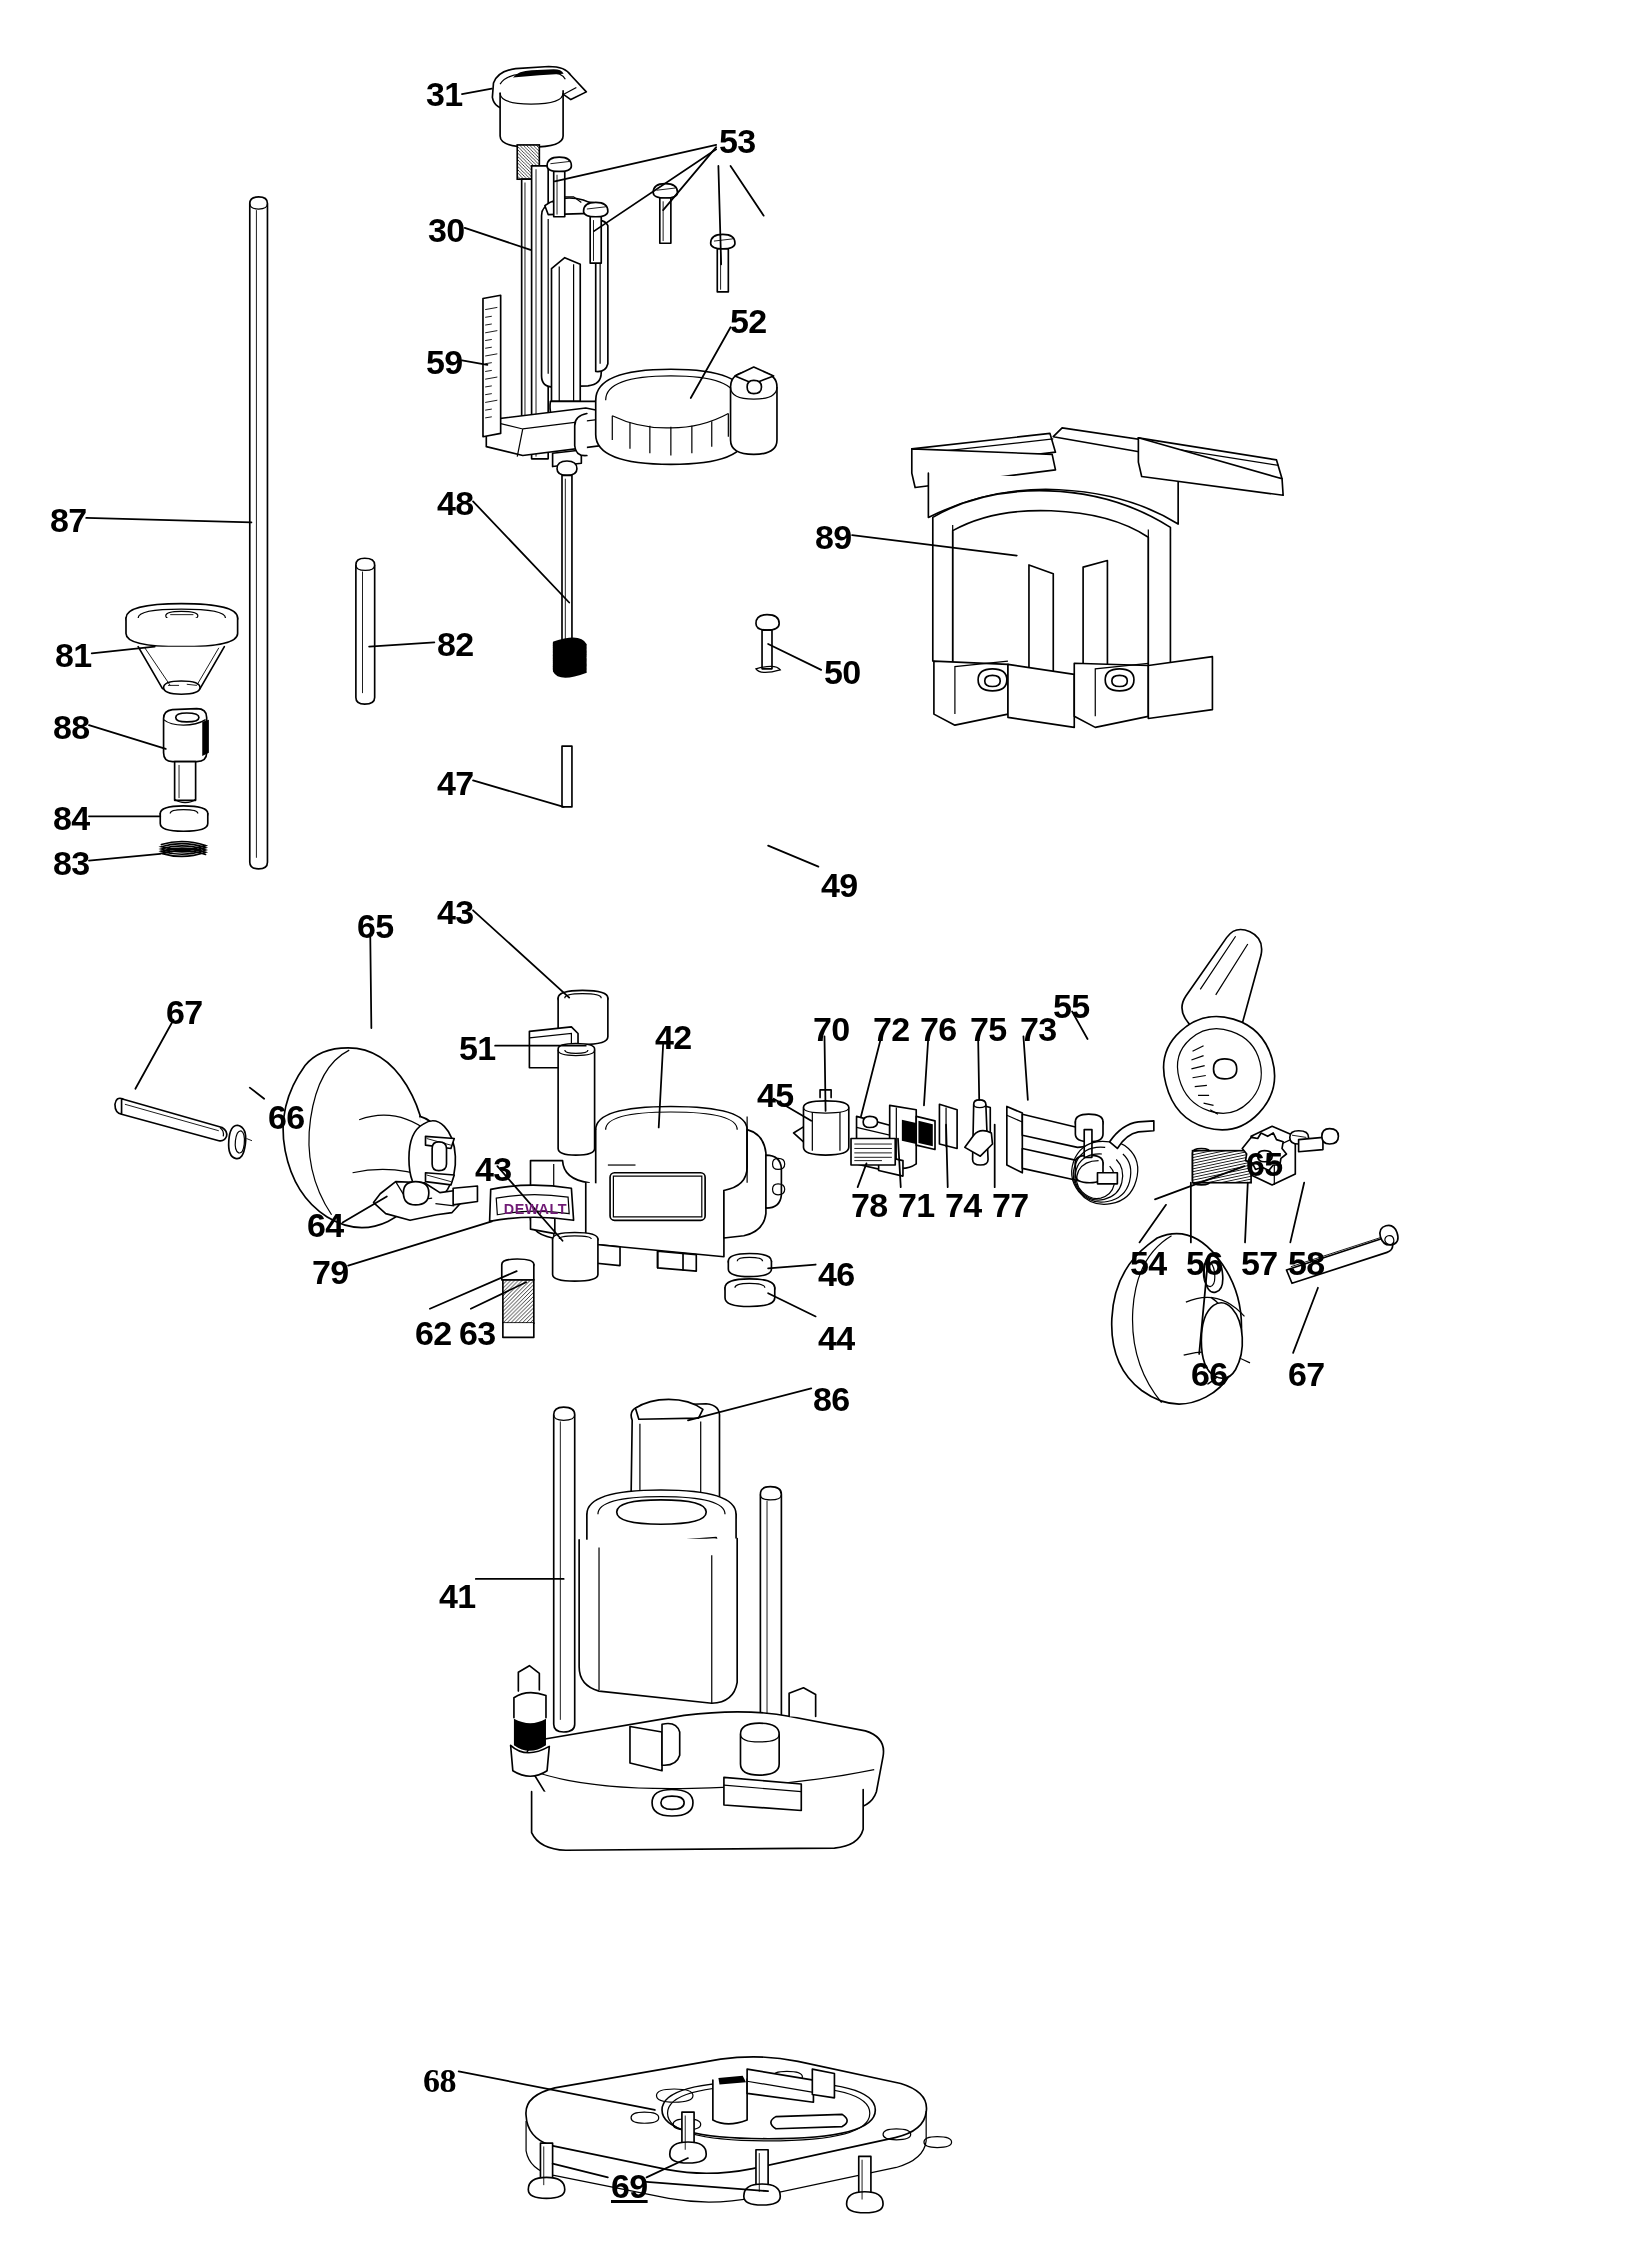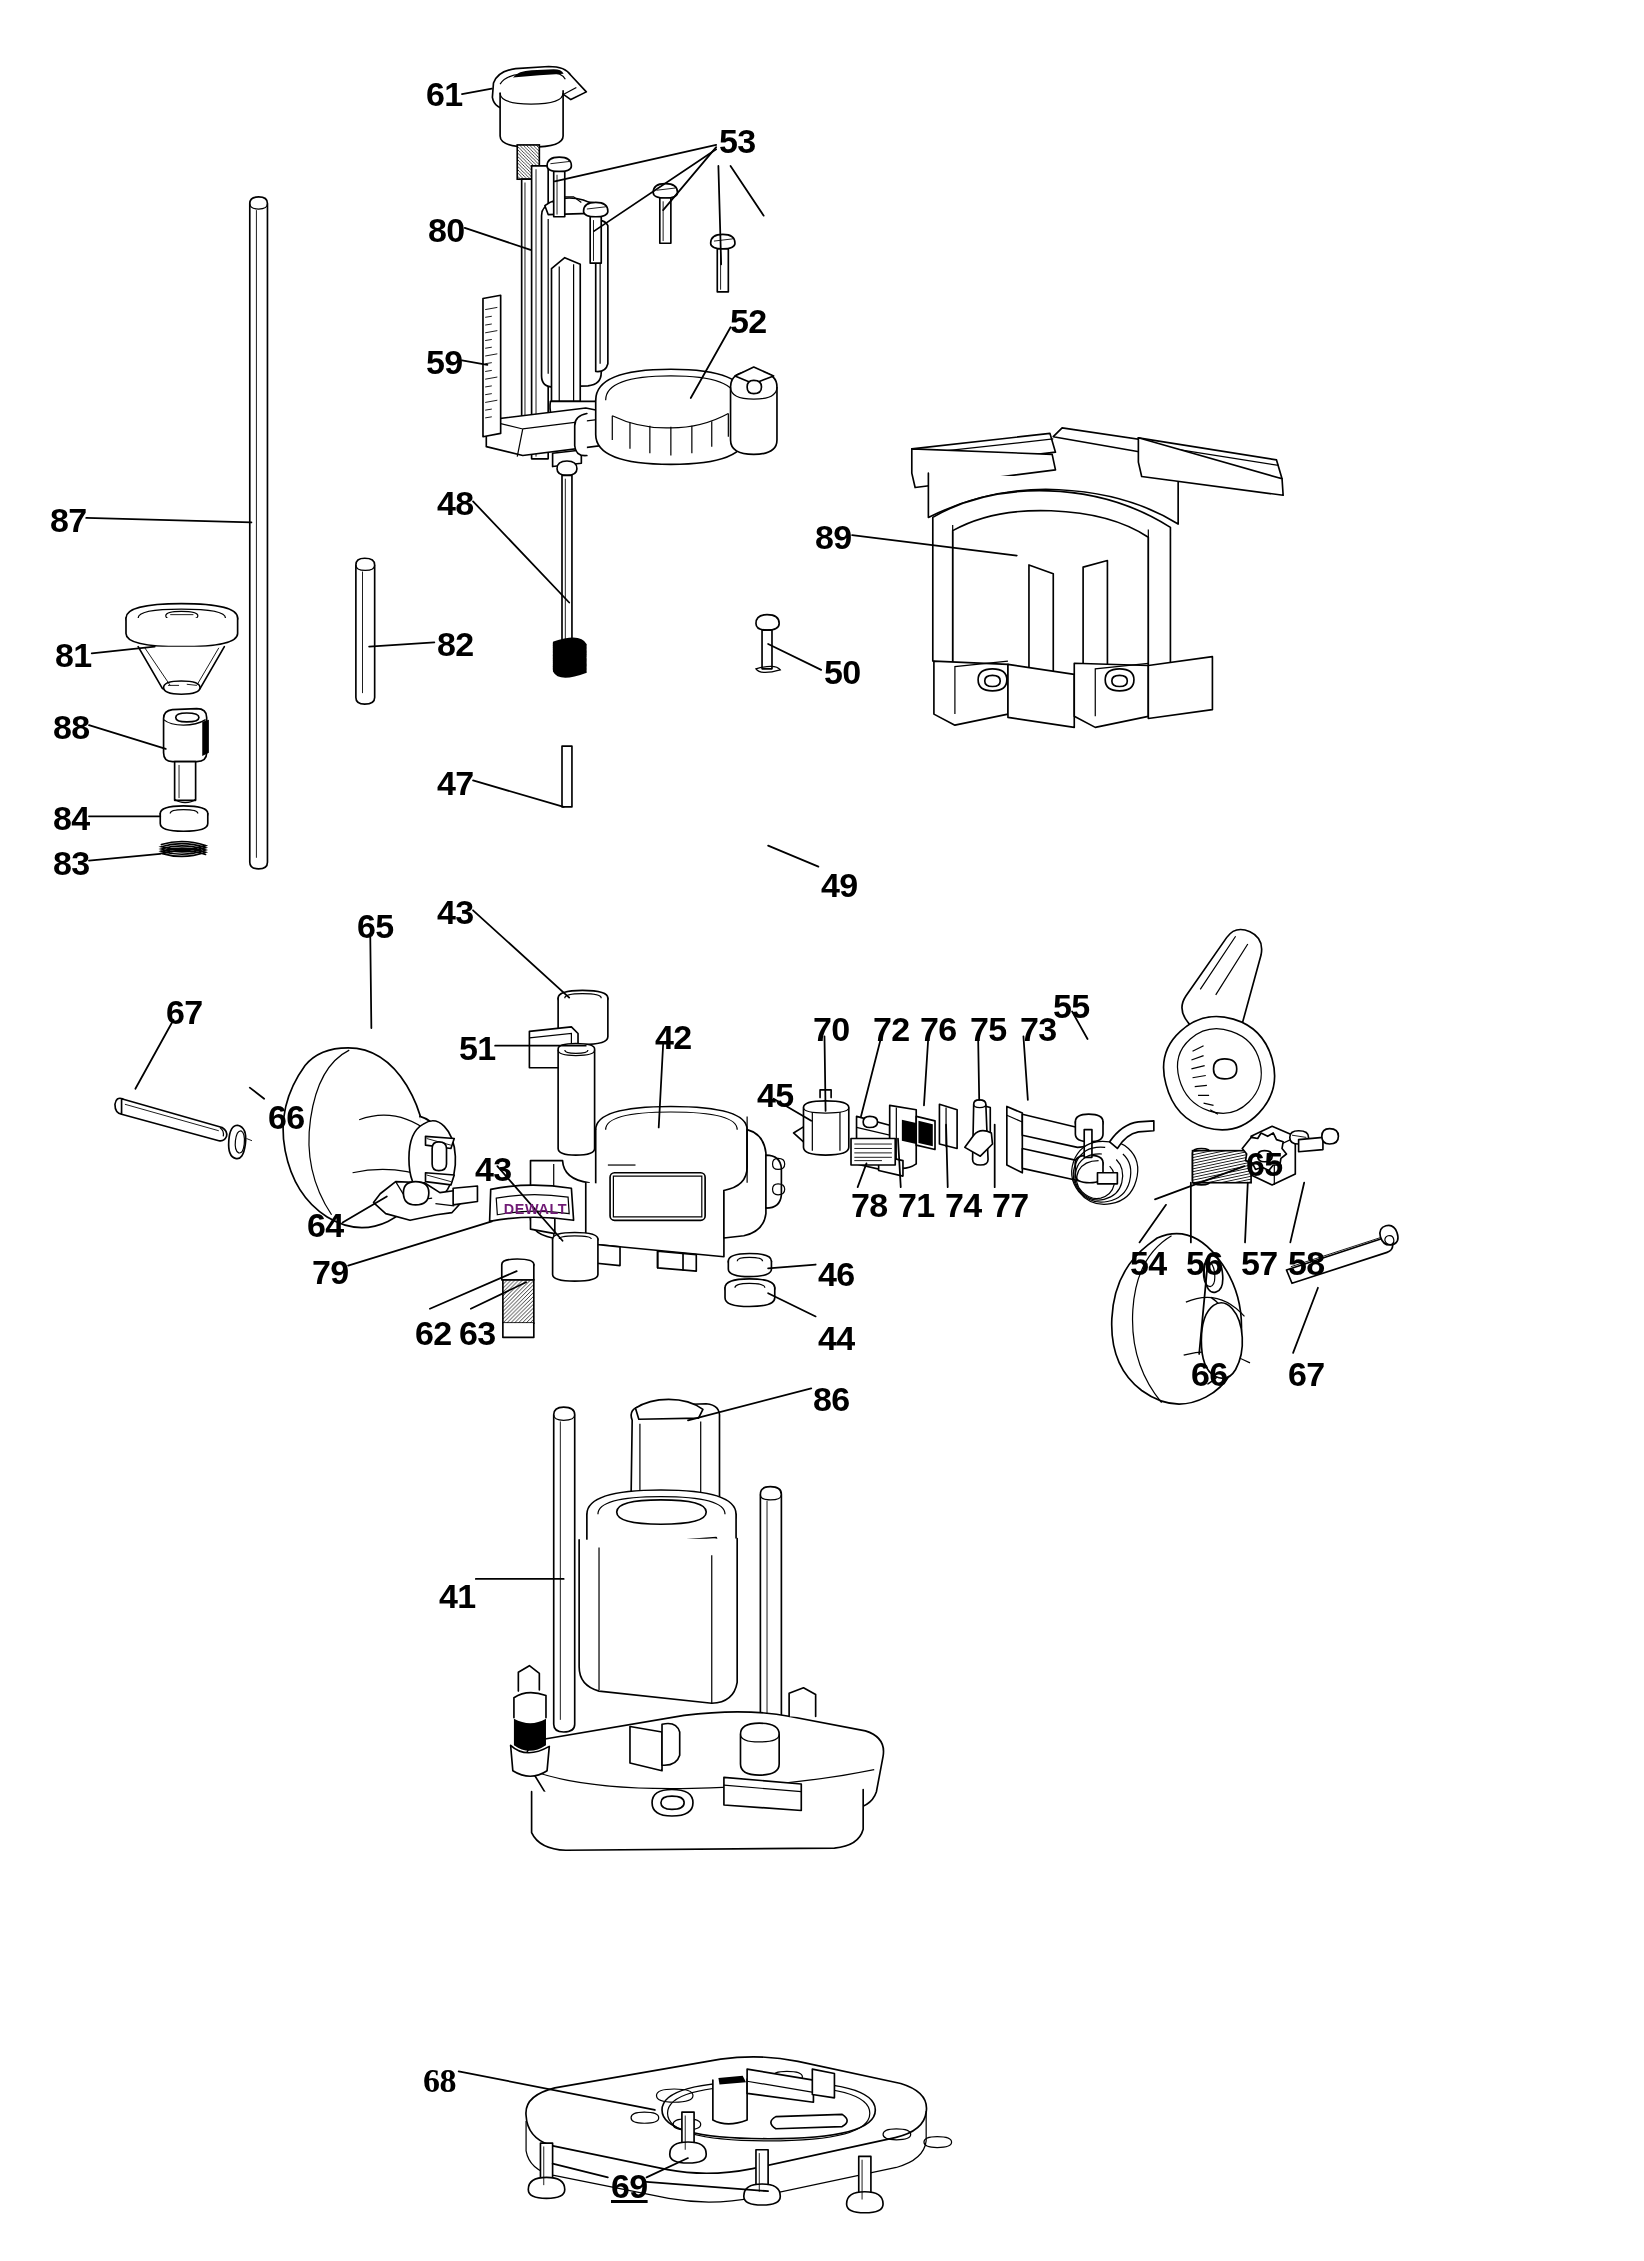--- a/index.html
+++ b/index.html
@@ -597,23 +597,23 @@
       <line x1="2340" y1="2448" x2="2385" y2="2330" class="ln"></line>
       <line x1="1468" y1="2512" x2="1245" y2="2570" class="ln"></line>
       <line x1="861" y1="2857" x2="1020" y2="2857" class="ln"></line>
       <line x1="830" y1="3748" x2="1185" y2="3818" class="ln"></line>
       <line x1="1100" y1="3940" x2="1000" y2="3915" class="ln"></line>
       <line x1="1170" y1="3940" x2="1245" y2="3905" class="ln"></line>
       <line x1="1170" y1="3948" x2="1390" y2="3965" class="ln"></line>
     </svg>
 
   <div id="labels">
-      <div class="lbl" style="left: 426px; top: 77px;">61</div>
+      <div class="lbl" style="left: 426px; top: 77px;">31</div>
       <div class="lbl" style="left: 719px; top: 124px;">53</div>
-      <div class="lbl" style="left: 428px; top: 213px;">80</div>
+      <div class="lbl" style="left: 428px; top: 213px;">30</div>
       <div class="lbl" style="left: 426px; top: 345px;">59</div>
       <div class="lbl" style="left: 730px; top: 304px;">52</div>
       <div class="lbl" style="left: 50px; top: 503px;">87</div>
       <div class="lbl" style="left: 815px; top: 520px;">89</div>
       <div class="lbl" style="left: 437px; top: 486px;">48</div>
       <div class="lbl" style="left: 55px; top: 638px;">81</div>
       <div class="lbl" style="left: 437px; top: 627px;">82</div>
       <div class="lbl" style="left: 53px; top: 710px;">88</div>
       <div class="lbl" style="left: 53px; top: 801px;">84</div>
       <div class="lbl" style="left: 53px; top: 846px;">83</div>

